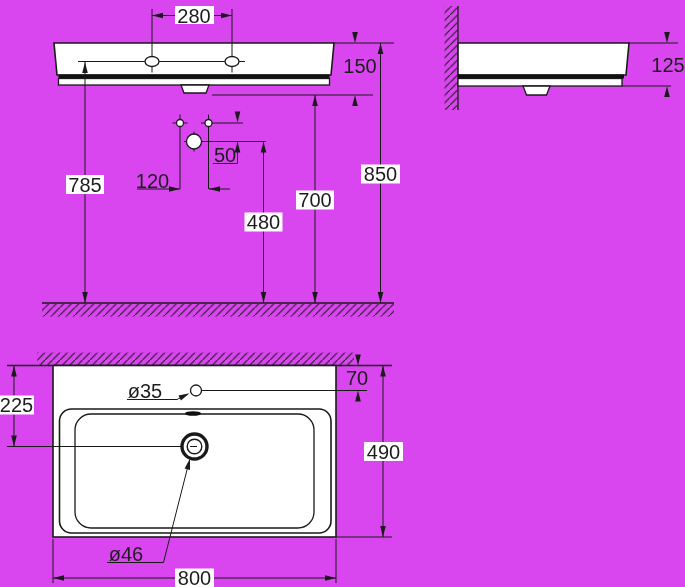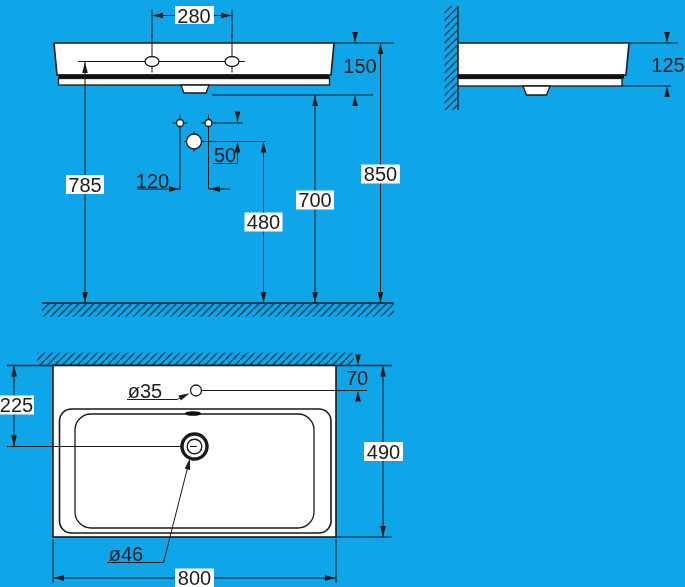--- a/index.html
+++ b/index.html
@@ -1,16 +1,16 @@
 <!DOCTYPE html>
 <html><head>
 <meta charset="utf-8">
 <style>
   html,body{margin:0;padding:0;background:#ffffff;}
-  #stage{position:relative;width:685px;height:587px;background:#0ea5e9;overflow:hidden;}
+  #stage{position:relative;width:685px;height:587px;background:#d946ef;overflow:hidden;}
   svg text{font-family:"Liberation Sans","DejaVu Sans",sans-serif;font-size:20px;fill:#1d1d1d;text-anchor:middle;}
   .o {fill:#ffffff;stroke:#1a1a1a;stroke-width:1.6;}
   .o2{fill:#ffffff;stroke:#1a1a1a;stroke-width:1.3;}
   .d {stroke:#1a1a1a;stroke-width:1;fill:none;}
   .d13{stroke:#1a1a1a;stroke-width:1.3;fill:none;}
   .a {fill:#1a1a1a;stroke:none;}
   .blk{fill:#111111;stroke:none;}
   .w {fill:#ffffff;stroke:none;}
 </style>
 </head>

